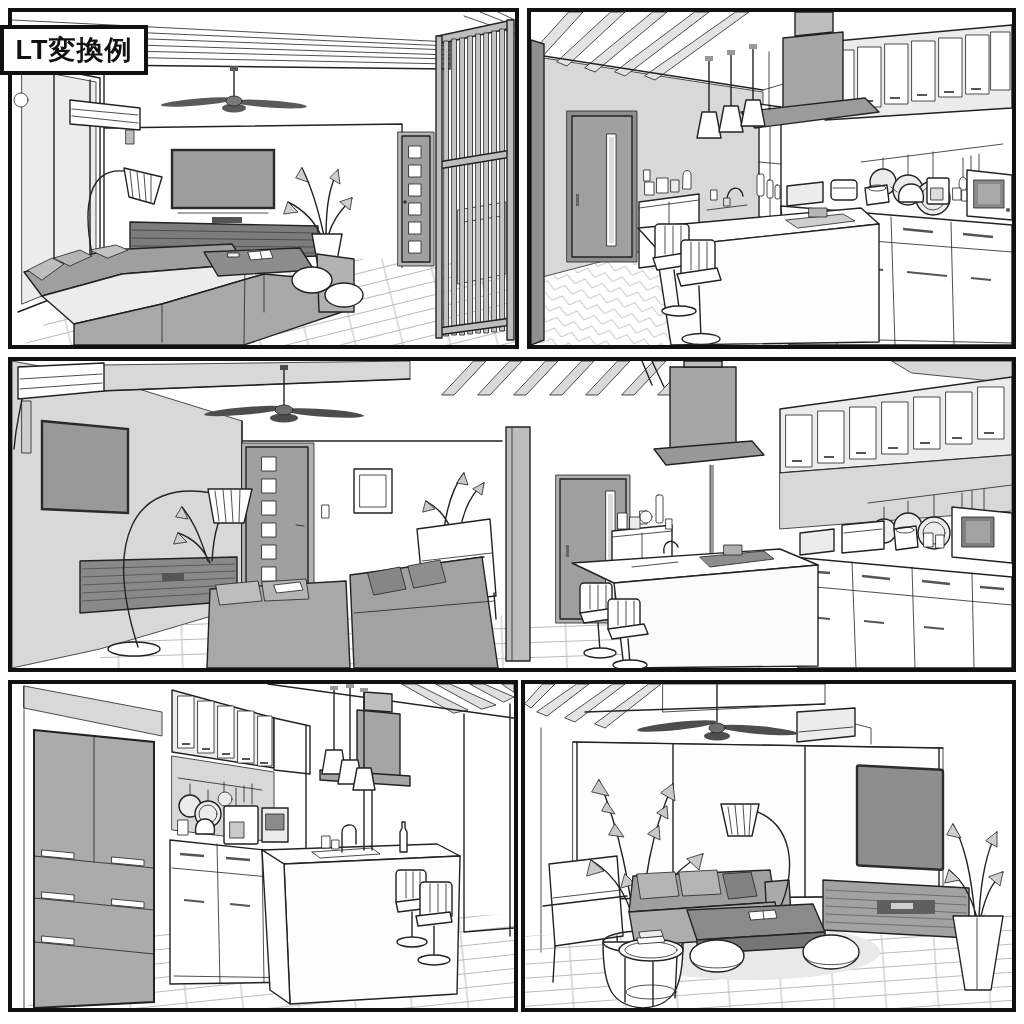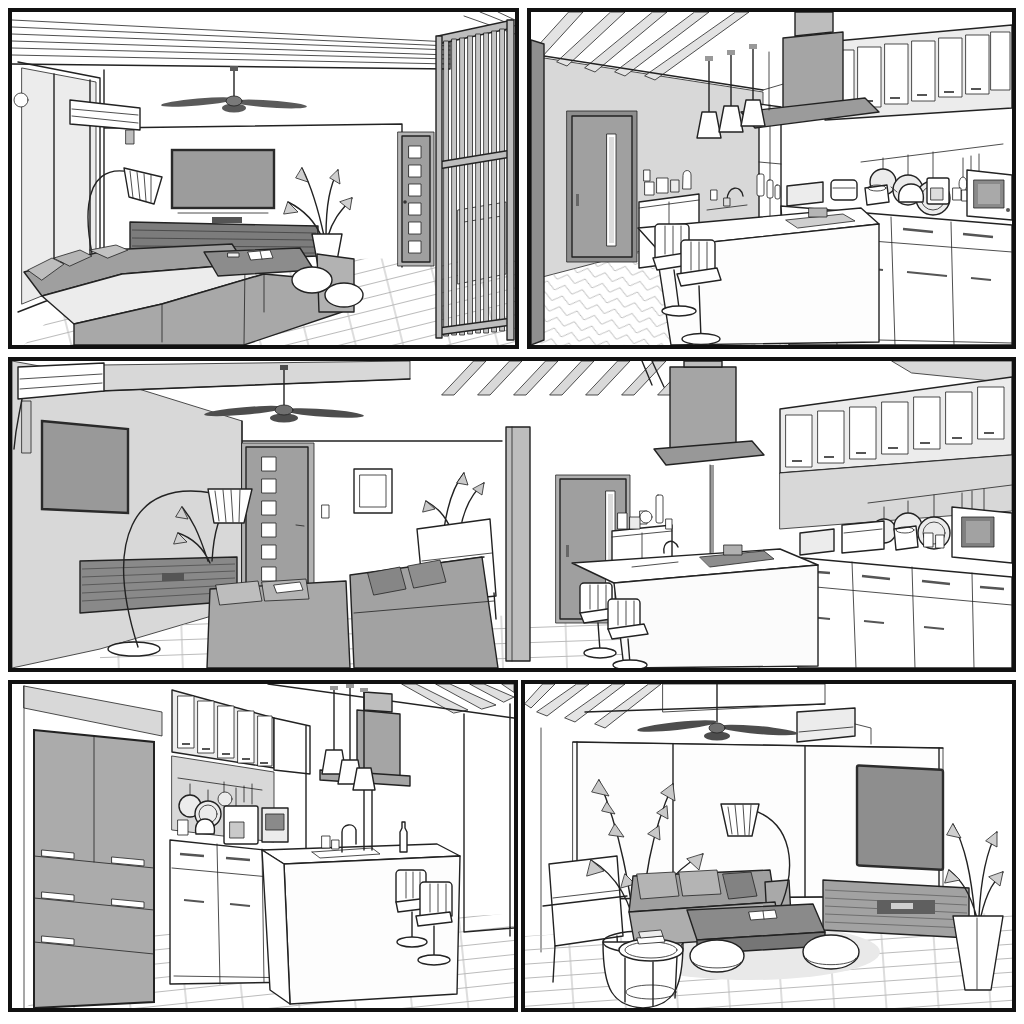--- a/index.html
+++ b/index.html
@@ -661,14 +661,17 @@
         <ellipse class="w s" cx="192" cy="272" rx="27" ry="16"></ellipse>
         <path class="n t" d="M168 278c4 8 44 8 48 0"></path>
       </g>
       <g>
         <ellipse class="w s" cx="306" cy="268" rx="28" ry="17"></ellipse>
         <path class="n t" d="M281 274c4 9 46 9 50 0"></path>
       </g>
     </svg>
   </div>
 
+  <div class="label-box">
+    <span>LT変換例</span>
+  </div>
 
 </div>
 
 </body></html>

